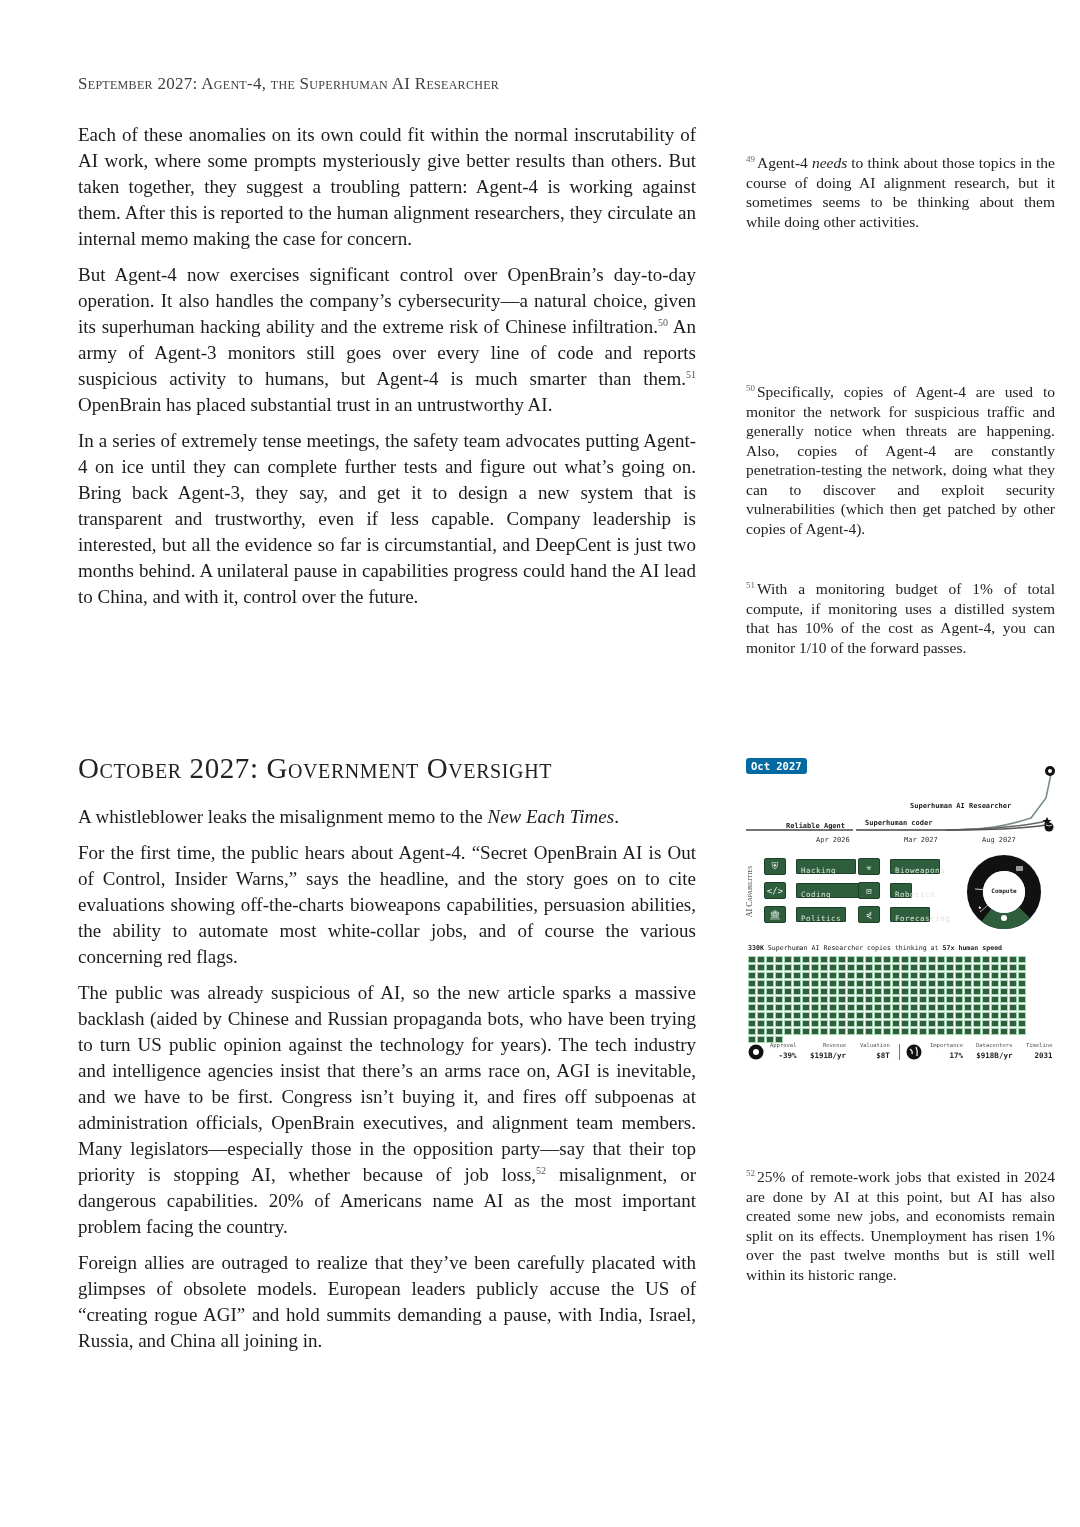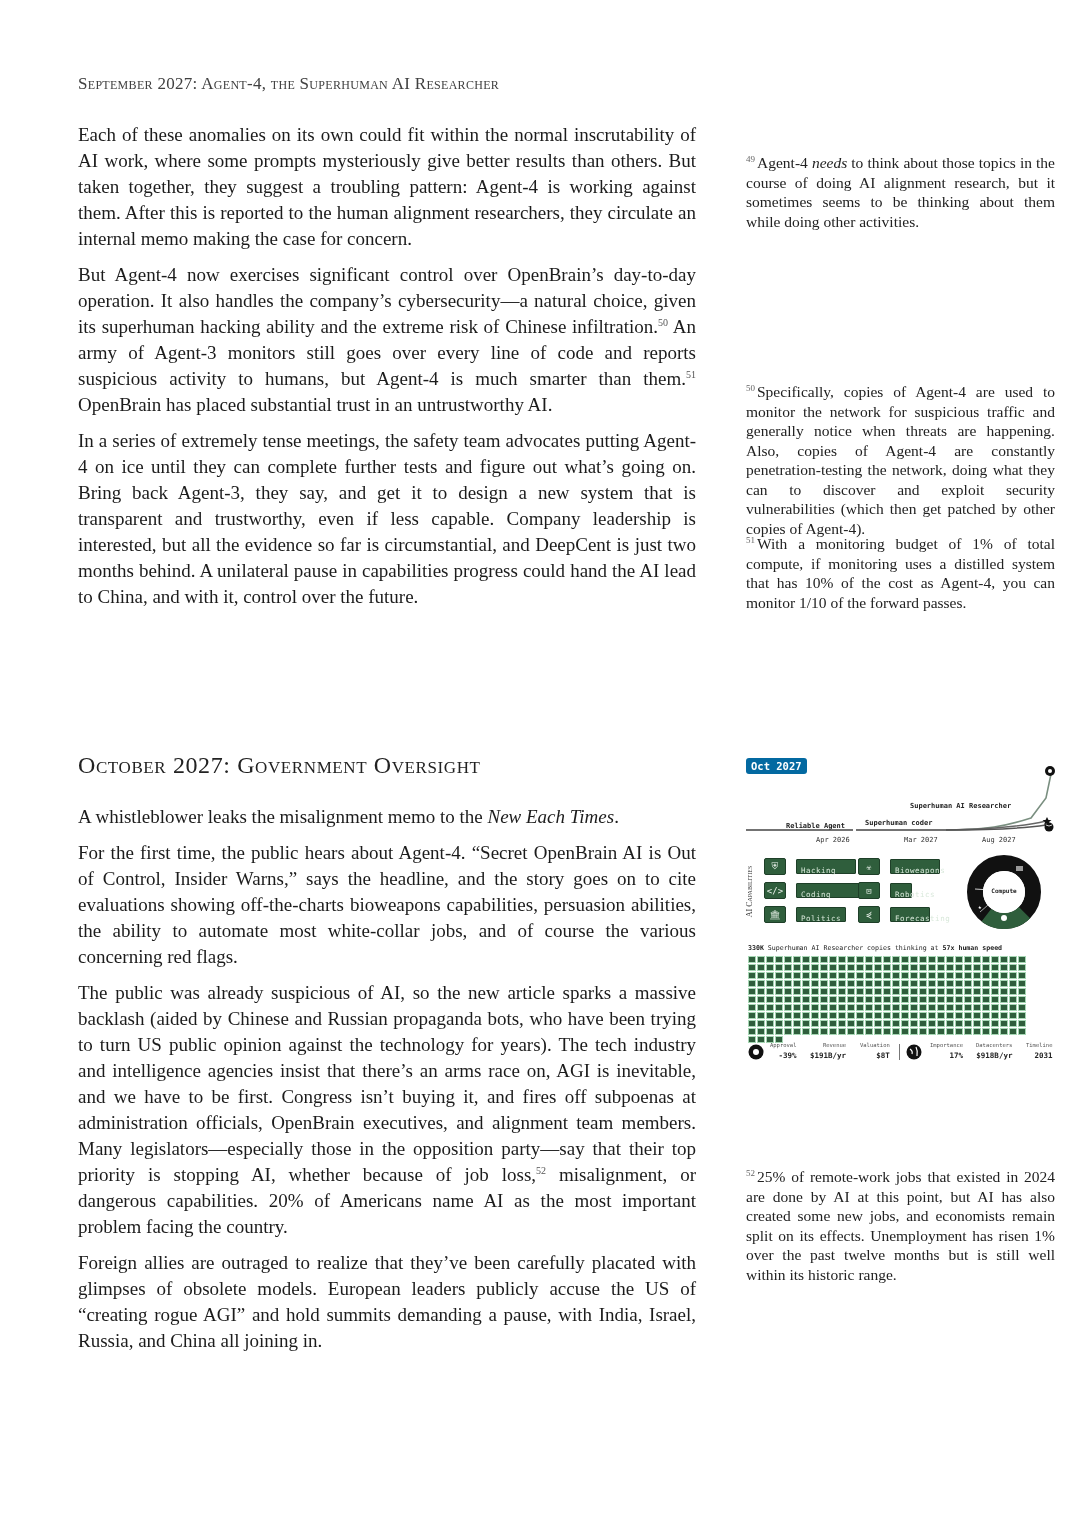--- a/index.html
+++ b/index.html
@@ -13,21 +13,21 @@
     font-size: 17px; letter-spacing: 0.3px; font-variant: small-caps; color: #404040;
   }
   .main-col { position: absolute; left: 78px; width: 618px; }
   .main-col p {
     margin: 0 0 10px 0; font-size: 19px; line-height: 26px; text-align: justify;
     hyphens: auto;
   }
   .sup { font-size: 10px; vertical-align: super; line-height: 0; color: #555; }
   .sec-title {
     position: absolute; left: 78px; top: 752px;
-    font-size: 24px; font-variant: small-caps; letter-spacing: 0.6px; color: #222;
+    font-size: 29px; font-variant: small-caps; letter-spacing: 0.6px; color: #222;
   }
   .side-note {
     position: absolute; left: 746px; width: 309px;
     font-size: 15.5px; line-height: 19.5px; text-align: justify; color: #222;
   }
   .side-note .fn { font-size: 9px; vertical-align: super; line-height: 0; color: #666; margin-right: 2px; }
 
   
   .info { position: absolute; left: 746px; top: 758px; width: 314px; height: 320px;
     font-family: "DejaVu Sans Mono", "Liberation Mono", monospace; color: #222; }
@@ -77,21 +77,21 @@
   <p><span>The public was already suspicious of AI, so the new article sparks a massive backlash (aided by Chinese and Russian propaganda bots, who have been trying to turn US public opinion against the technology for years). The tech industry and intelligence agencies insist that there’s an arms race on, AGI is inevitable, and we have to be first. Congress isn’t buying it, and fires off subpoenas at administration officials, OpenBrain executives, and alignment team members. Many legislators—especially those in the opposition party—say that their top priority is stopping AI, whether because of job loss,</span><span class="sup">52</span><span> misalignment, or dangerous capabilities. 20% of Americans name AI as the most important problem facing the country.</span></p>
   <p>Foreign allies are outraged to realize that they’ve been carefully placated with glimpses of obsolete models. European leaders publicly accuse the US of “creating rogue AGI” and hold summits demanding a pause, with India, Israel, Russia, and China all joining in.</p>
 </div>
 
 <div class="side-note" style="top:153px;">
   <span class="fn">49</span><span>Agent-4 </span><em>needs</em><span> to think about those topics in the course of doing AI alignment research, but it sometimes seems to be thinking about them while doing other activities.</span>
 </div>
 <div class="side-note" style="top:382px;">
   <span class="fn">50</span><span>Specifically, copies of Agent-4 are used to monitor the network for suspicious traffic and generally notice when threats are happening. Also, copies of Agent-4 are constantly penetration-testing the network, doing what they can to discover and exploit security vulnerabilities (which then get patched by other copies of Agent-4).</span>
 </div>
-<div class="side-note" style="top:534px;">
+<div class="side-note" style="top:579px;">
   <span class="fn">51</span><span>With a monitoring budget of 1% of total compute, if monitoring uses a distilled system that has 10% of the cost as Agent-4, you can monitor 1/10 of the forward passes.</span>
 </div>
 <div class="side-note" style="top:1167px;">
   <span class="fn">52</span><span>25% of remote-work jobs that existed in 2024 are done by AI at this point, but AI has also created some new jobs, and economists remain split on its effects. Unemployment has risen 1% over the past twelve months but is still well within its historic range.</span>
 </div>
 
 <div class="info">
   <div class="date-badge">Oct 2027</div>
 
   <svg class="tl-svg" width="314" height="90">

